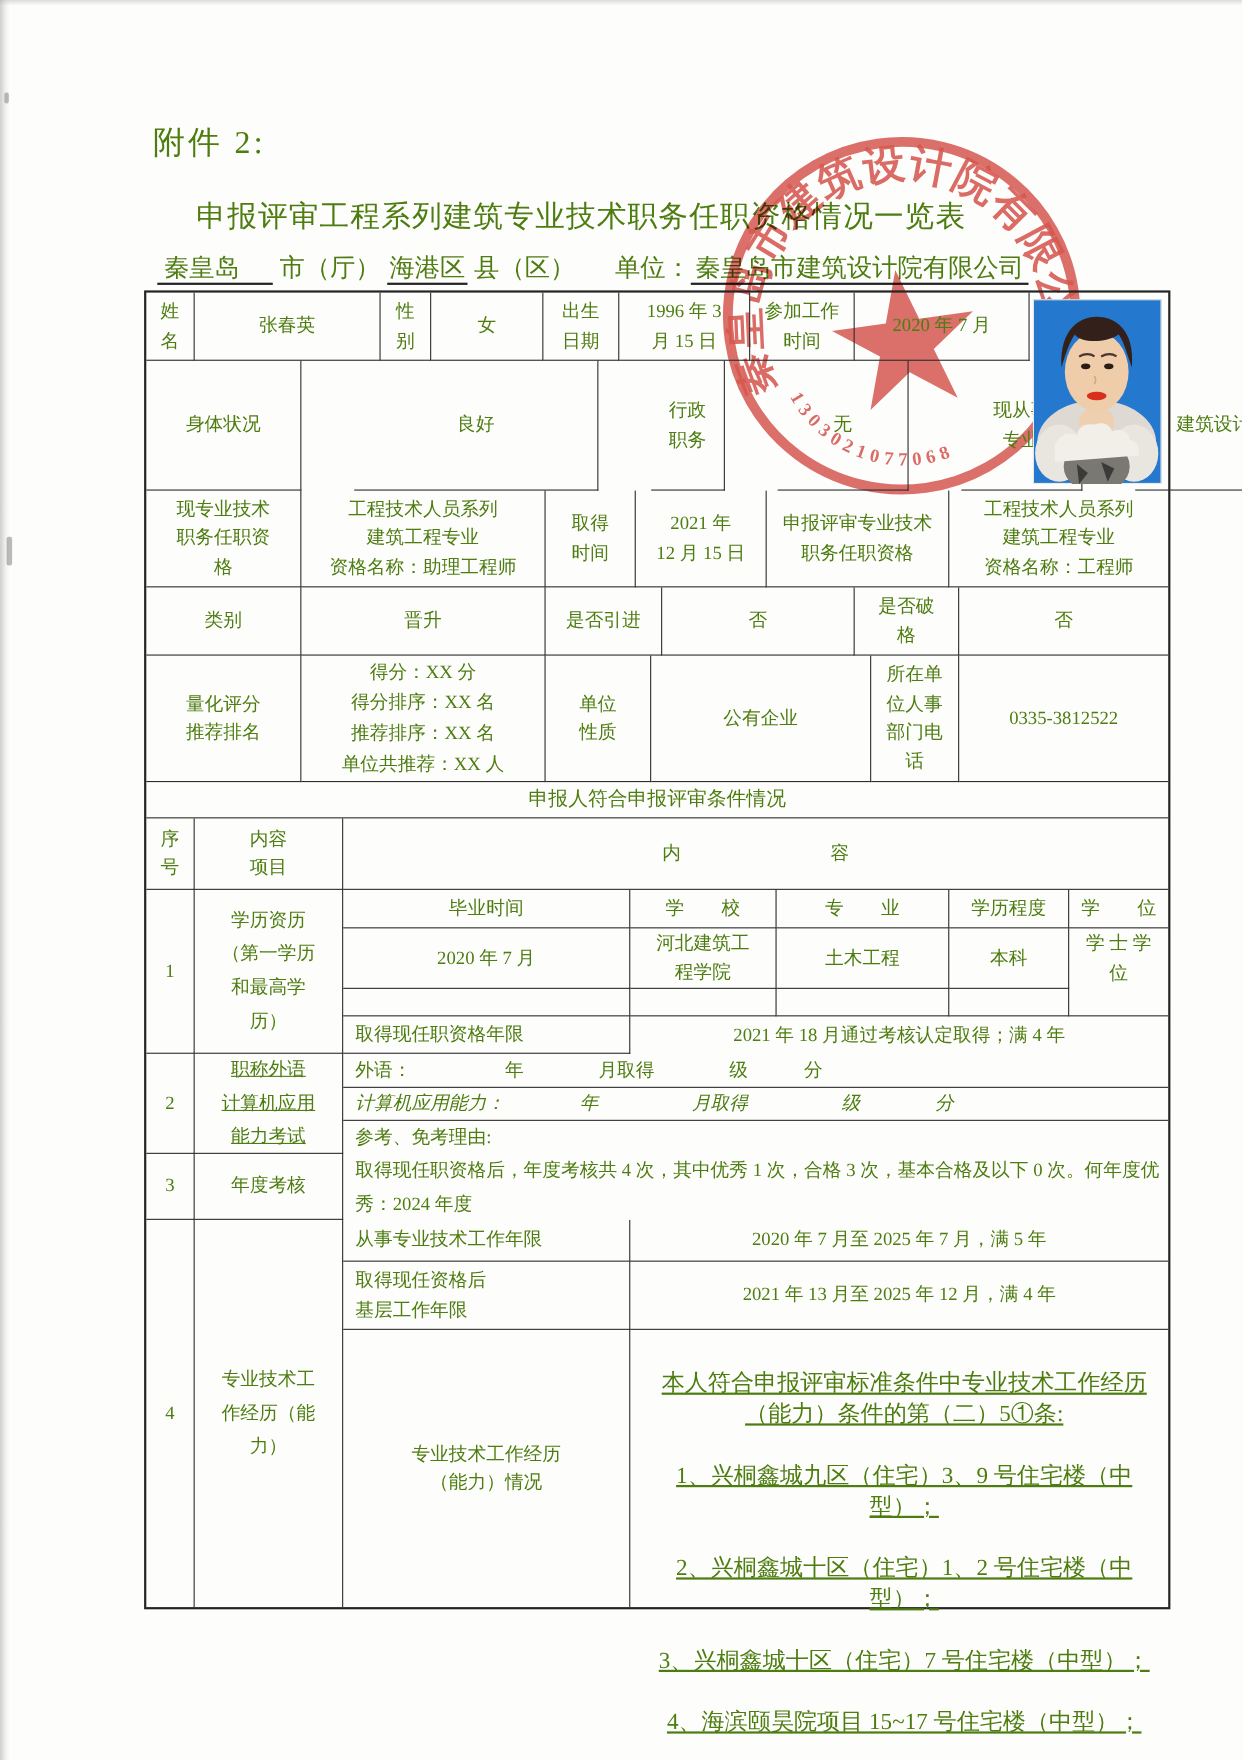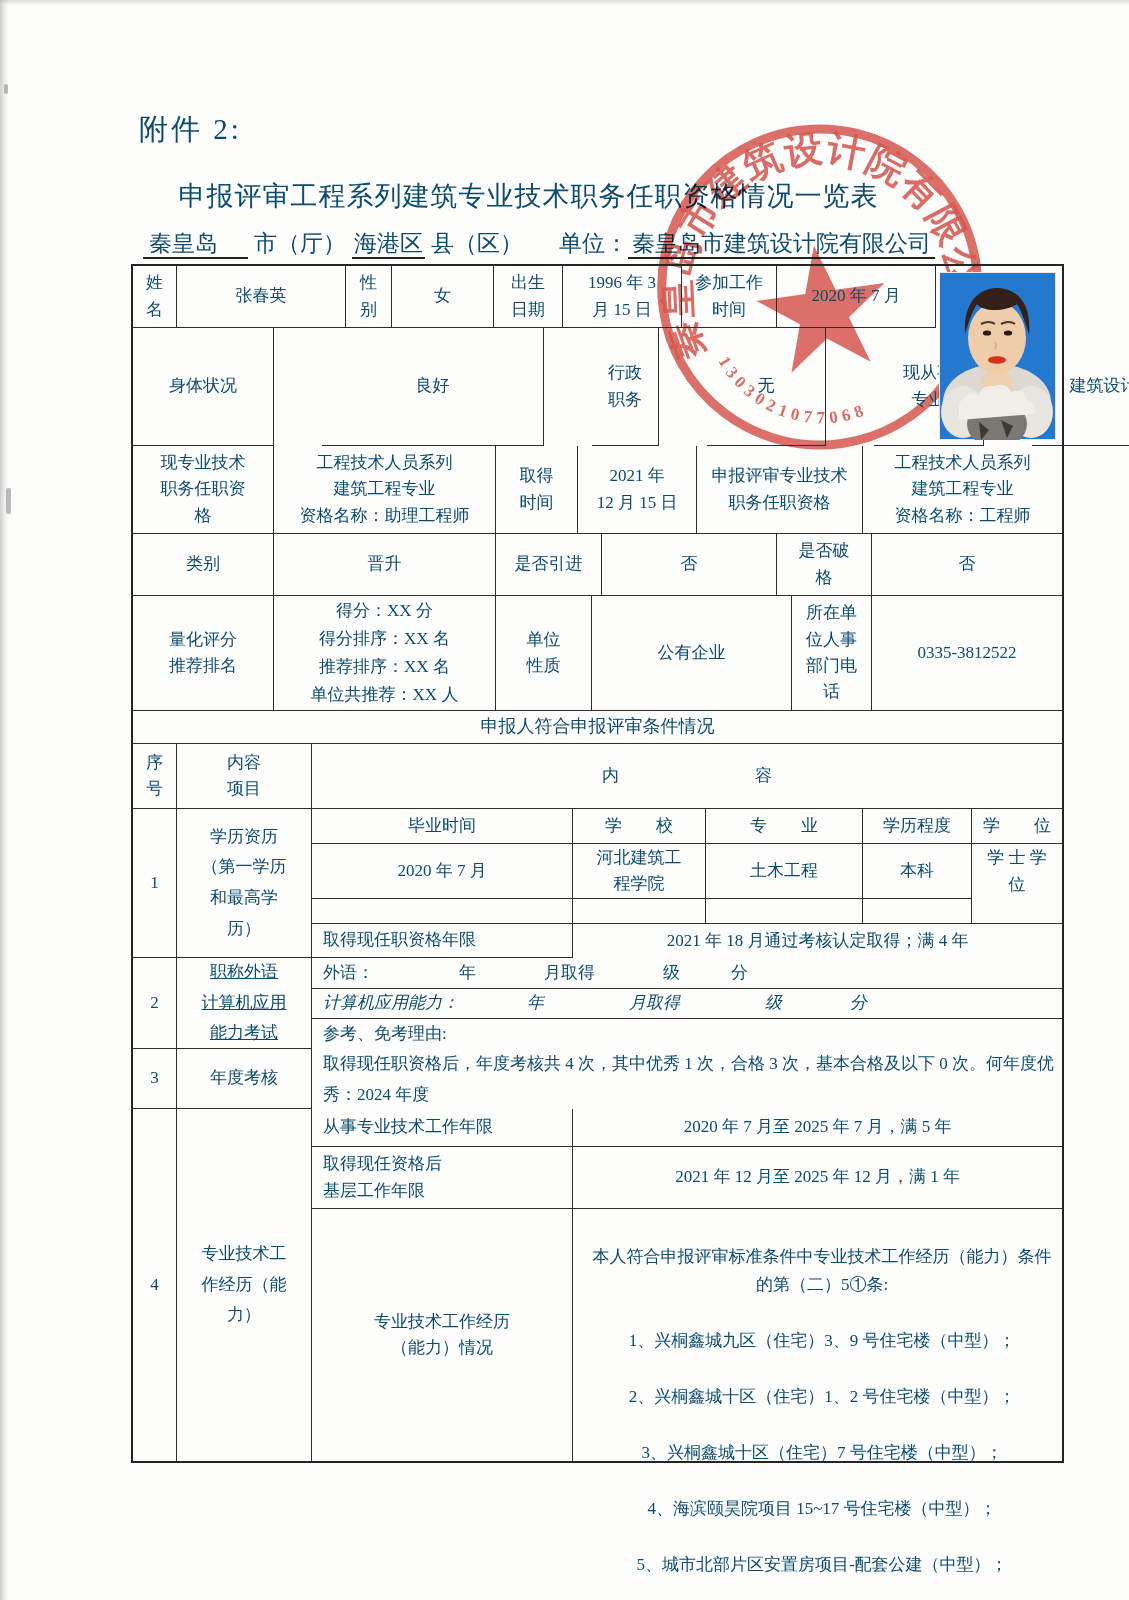--- a/index.html
+++ b/index.html
@@ -1,17 +1,17 @@
 <!DOCTYPE html>
 <html><head>
 <meta charset="utf-8">
 <style>
   html,body{margin:0;padding:0;background:#efefed;}
   #page{position:relative;width:1129px;height:1600px;background:#fdfdfc;overflow:hidden;
-        font-family:"Liberation Serif","DejaVu Serif",serif;color:#0c4a6e;}
+        font-family:"Liberation Serif","DejaVu Serif",serif;color:#4d7c0f;}
   
   #page .scan-edge{position:absolute;left:0;top:0;width:9px;height:1600px;
         background:linear-gradient(to right,rgba(150,150,150,.45),rgba(200,200,200,.25) 55%,transparent);pointer-events:none;}
   #page .scan-top{position:absolute;left:0;top:0;width:1129px;height:5px;
         background:linear-gradient(to bottom,rgba(170,170,170,.4),transparent);pointer-events:none;}
   .speck{position:absolute;background:rgba(120,120,120,.5);border-radius:2px;}
 
   .attachment{position:absolute;left:139px;top:110px;font-size:29px;letter-spacing:3px;}
   .doc-title{position:absolute;left:0;top:178px;width:1129px;text-align:center;
         font-size:27px;letter-spacing:1px;padding-right:120px;box-sizing:border-box;margin-left:24px;}
@@ -30,21 +30,21 @@
   .row{display:flex;}
   .c{box-sizing:border-box;border-right:1px solid #2c2c2c;border-bottom:1px solid #2c2c2c;
      display:flex;align-items:center;justify-content:center;text-align:center;
      white-space:pre-line;font-size:17px;line-height:1.55;padding:2px 4px;flex:0 0 auto;}
   .fl{flex:1 1 auto;}
   .nr{border-right:none!important;}
   .nb{border-bottom:none!important;}
   .lft{justify-content:flex-start;text-align:left;padding-left:11px;}
   .inner{display:flex;flex-direction:column;flex:1 1 auto;}
   .sec-label{line-height:1.8;}
-  .exp-content{font-size:17px;line-height:28px;padding:6px 4px 4px 13px;}
+  .exp-content{font-size:21px;line-height:28px;padding:6px 4px 4px 13px;text-decoration:underline;}
   .s3text{line-height:1.85;padding-right:8px;}
 
   
   .photo-wrap{position:absolute;right:0;top:0;width:129px;height:180px;display:flex;align-items:center;justify-content:center;}
   .photo-wrap svg{display:block;}
 
   
   .stamp{position:absolute;left:648px;top:113px;width:344px;height:352px;pointer-events:none;
          transform:rotate(-8deg);opacity:.82;mix-blend-mode:multiply;}
 </style>
@@ -260,21 +260,21 @@
 作经历（能
 力）</div>
       <div class="inner">
         <div class="row" style="height:38px;">
           <div class="c lft" style="width:261px;">从事专业技术工作年限</div>
           <div class="c fl nr">2020 年 7 月至 2025 年 7 月，满 5 年</div>
         </div>
         <div class="row" style="height:62px;">
           <div class="c lft" style="width:261px;">取得现任资格后
 基层工作年限</div>
-          <div class="c fl nr">2021 年 12 月至 2025 年 12 月，满 1 年</div>
+          <div class="c fl nr">2021 年 13 月至 2025 年 12 月，满 4 年</div>
         </div>
         <div class="row" style="height:252px;">
           <div class="c nb" style="width:261px;">专业技术工作经历
 （能力）情况</div>
           <div class="c fl nr nb exp-content" style="display:block;">
             <div>本人符合申报评审标准条件中专业技术工作经历（能力）条件的第（二）5①条:</div>
             <div>1、兴桐鑫城九区（住宅）3、9 号住宅楼（中型）；</div>
             <div>2、兴桐鑫城十区（住宅）1、2 号住宅楼（中型）；</div>
             <div>3、兴桐鑫城十区（住宅）7 号住宅楼（中型）；</div>
             <div>4、海滨颐昊院项目 15~17 号住宅楼（中型）；</div>

